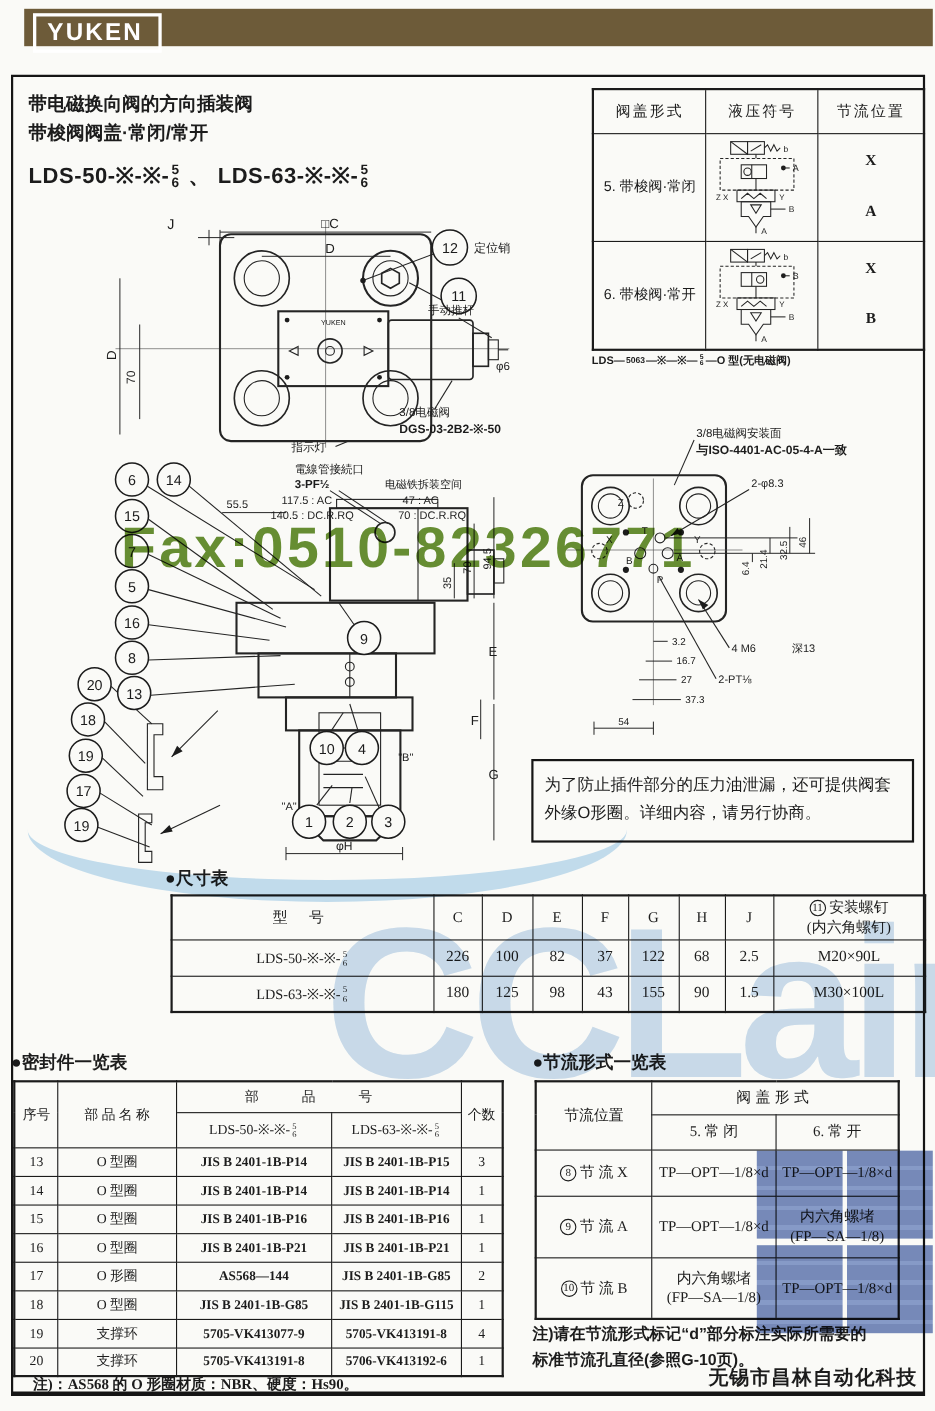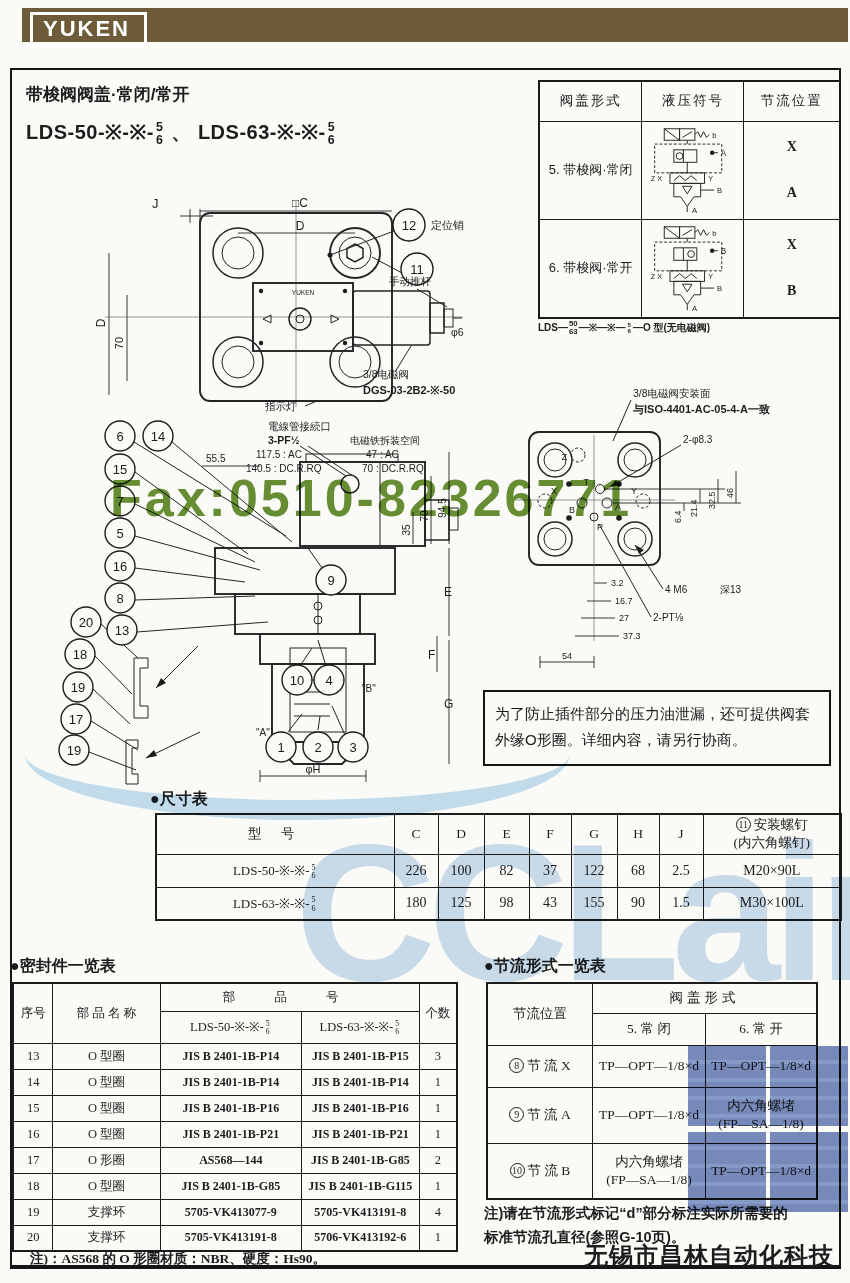--- a/index.html
+++ b/index.html
@@ -11,21 +11,21 @@
   .logo-box{position:absolute;left:8px;top:4px;border:3px solid #fff;padding:1px 14px 3px 10px;color:#fff;
             font-size:22px;font-weight:bold;letter-spacing:2px;font-family:"Liberation Sans",sans-serif}
   
   .frame{position:absolute;left:10px;top:68px;width:831px;height:1201px;border:2px solid #151515;border-bottom-width:4px}
   
   .titleblock{position:absolute;left:26px;top:82px;z-index:2}
   .t1,.t2{font-size:17px;font-weight:bold;line-height:1.55}
   .model-line{margin-top:10px;font-size:20px;font-weight:bold;letter-spacing:.5px}
   .frac{display:inline-flex;flex-direction:column;text-align:center;vertical-align:middle;line-height:1.02;font-size:.62em;margin:0 2px}
   .frac i,.stk i{font-style:normal}
-  .stk{display:inline-flex;flex-direction:column;text-align:right;vertical-align:middle;line-height:1.05;font-size:.78em;margin:0 1px}
+  .stk{display:inline-flex;flex-direction:row;text-align:right;vertical-align:middle;line-height:1.05;font-size:.78em;margin:0 1px}
   
   table{border-collapse:collapse;background:transparent}
   td,th{border:1px solid #1b1b1b;text-align:center;vertical-align:middle;font-weight:normal;padding:1px 2px}
   .cover-table{position:absolute;left:538px;top:80px;width:303px;border:2px solid #1b1b1b;z-index:2;font-size:13px}
   .cover-table th{height:40px;font-size:13.5px;letter-spacing:2px}
   .cover-table td{height:96px}
   .pos-cell{display:flex;flex-direction:column;justify-content:space-around;height:92px;
             font-family:"Liberation Serif",serif;font-size:14px;font-weight:bold}
   .cover-note{position:absolute;left:538px;top:320px;font-size:10px;font-weight:bold;z-index:2}
   
@@ -62,21 +62,21 @@
               font-family:"Liberation Serif",serif}
   
   .thr-table{position:absolute;left:486px;top:982px;width:332px;border:2px solid #1b1b1b;z-index:2;
              font-family:"Liberation Serif",serif;font-size:13.5px}
   .thr-table .hr1{height:30px}
   .thr-table .hr2{height:32px}
   .two-line{line-height:1.35;font-weight:normal}
   .thr-note{position:absolute;left:484px;top:1202px;font-size:14.5px;line-height:1.65;z-index:2;font-weight:bold}
   .circ{display:inline-block;width:15px;height:15px;line-height:14px;border:1px solid #1b1b1b;border-radius:50%;
         font-size:10px;text-align:center;vertical-align:1px;margin-right:3px}
-  .company{position:absolute;right:16px;top:1240px;font-size:24px;font-weight:bold;z-index:2;letter-spacing:1px}
+  .company{position:absolute;right:16px;top:1240px;font-size:18px;font-weight:bold;z-index:2;letter-spacing:1px}
   
   .wm{position:absolute;z-index:6;pointer-events:none;mix-blend-mode:multiply}
   .wm-tel{left:110px;top:390px;font-size:52px;font-weight:bold;letter-spacing:3px;color:#a9c9e6;opacity:.85}
   .wm-fax{left:110px;top:468px;font-size:52px;font-weight:bold;letter-spacing:3px;color:#4d7c0f;opacity:.85}
   .wm-ccl{left:295px;top:800px;font-size:195px;font-weight:bold;letter-spacing:-8px;color:#bfd6ec;opacity:.8;
           font-family:"Liberation Sans",sans-serif}
   .wm-arc{left:25px;top:688px;width:545px;height:132px;border-radius:50%;
           border-bottom:20px solid rgba(150,198,234,.55)}
   .wm-blocks{left:688px;top:1046px;width:160px;height:168px;display:grid;grid-template-columns:78px 78px;
              grid-template-rows:80px 80px;gap:6px 4px;opacity:.6}
@@ -87,20 +87,21 @@
 
 <div class="page">
 
   <div class="brand-bar">
     <span class="logo-box">YUKEN</span>
   </div>
 
   <div class="frame"></div>
 
   <div class="titleblock">
+    <div class="t1">带电磁换向阀的方向插装阀</div>
     <div class="t2">带梭阀阀盖·常闭/常开</div>
     <div class="model-line">
       <span>LDS-50-※-※-</span><span class="frac">
           <i>5</i>
           <i>6</i>
         </span>
       <span>、</span>
       <span>LDS-63-※-※-</span><span class="frac">
           <i>5</i>
           <i>6</i>

